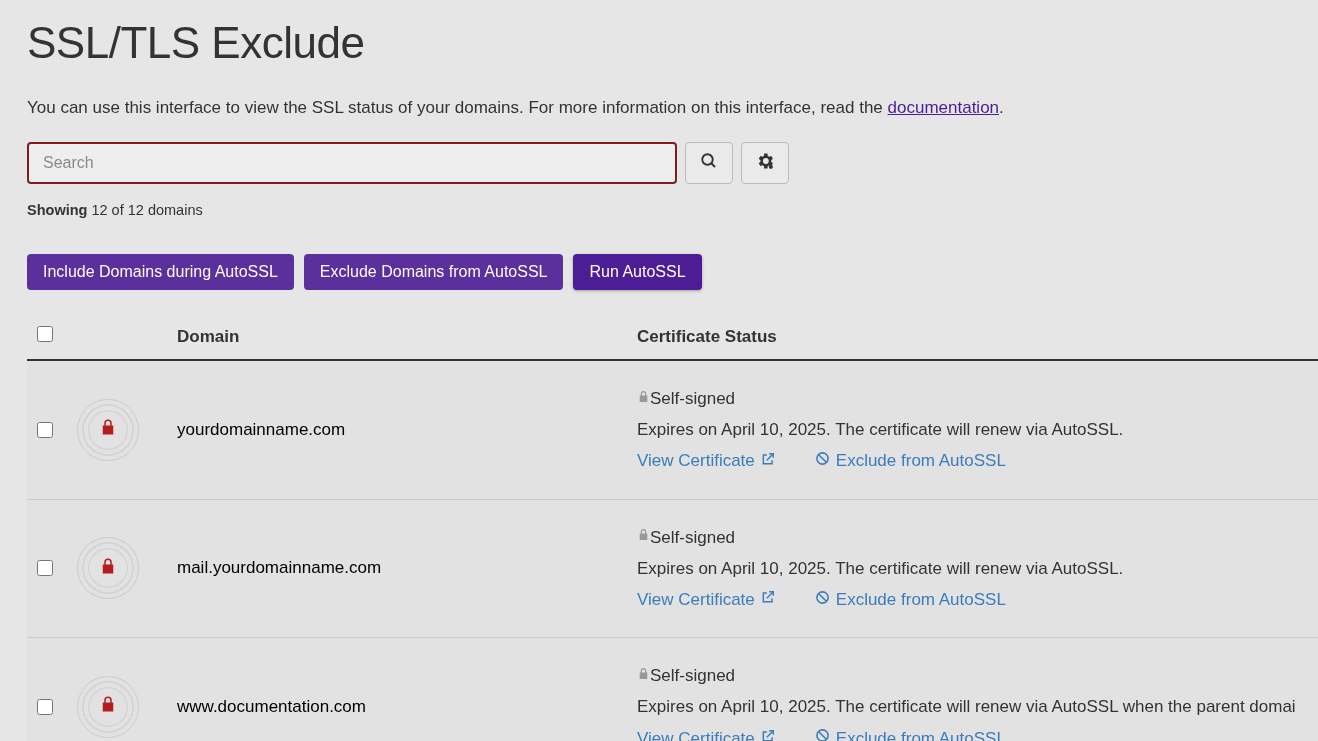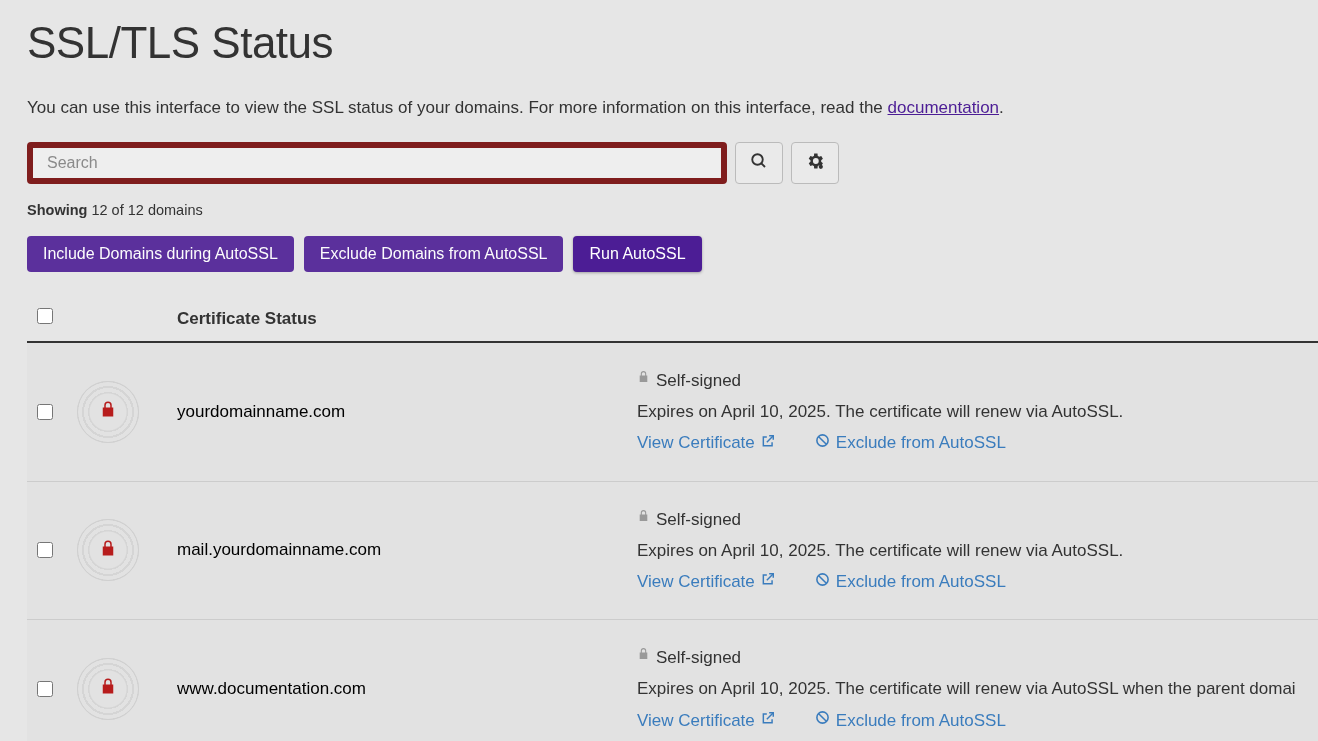--- a/index.html
+++ b/index.html
@@ -25,48 +25,48 @@
   .description a {
     color: #4c1d95;
     text-decoration: underline;
   }
   .search-row {
     display: flex;
     gap: 8px;
     margin-bottom: 18px;
   }
   .search-input {
-    width: 700px;
+    width: 650px;
     height: 42px;
     padding: 0 14px;
     font-size: 16px;
     color: #777;
     background: #eeeeee;
-    border: 6px solid #7f1d1d;
+    border: 2px solid #7f1d1d;
     border-radius: 4px;
     outline: none;
   }
   .search-input::placeholder { color: #8a8a8a; }
   .icon-button {
     width: 48px;
     height: 42px;
     background: #eaeaea;
     border: 1px solid #bbb;
     border-radius: 4px;
     display: flex;
     align-items: center;
     justify-content: center;
     cursor: pointer;
     color: #333;
     font-size: 17px;
   }
   .showing-text {
     font-size: 14.5px;
     color: #333;
-    margin-bottom: 18px;
+    margin-bottom: 36px;
   }
   .showing-text strong { font-weight: 700; }
   .button-row {
     display: flex;
     gap: 10px;
     margin-bottom: 26px;
   }
   .btn {
     padding: 9px 16px;
     font-size: 16px;
@@ -123,35 +123,35 @@
   }
   .lock-ring::before{
     content:"";
     position:absolute;inset:0;border-radius:50%;
     border:1px solid #d0d0d0;
   }
   .lock-red { color:#b71c1c; font-size: 20px; }
 
   .domain-cell { font-size: 17px; color:#000000; }
   .status-cell { font-size: 17px; color:#333; line-height: 1.6; }
-  .status-line1 { display:flex; gap:6px; margin-bottom:4px;}
+  .status-line1 { display:flex; align-items:center; margin-bottom:4px;}
   .small-lock { color:#888; font-size:15px;}
   .status-line2 { margin-bottom:4px; }
   .status-links { display:flex; gap:40px; }
   .link {
     color:#3a7cbd; text-decoration:none; cursor:pointer;
     display:inline-flex; align-items:center; gap:6px;text-align:center;
   }
   .ext-icon { font-size:14px; }
   .ban-icon { font-size:15px; }
 </style>
 </head>
 <body>
 
-<h1 class="page-title">SSL/TLS Status</h1>
+<h1 class="page-title">SSL/TLS Exclude</h1>
 
 <p class="description">
   <span>You can use this interface to view the SSL status of your domains. For more information on this interface, read the </span>
   <a href="#">documentation</a><span>.</span>
 </p>
 
 <div class="search-row">
   <input class="search-input" type="text" placeholder="Search" style="">
   <button class="icon-button">
     <span>
@@ -181,20 +181,21 @@
   <button class="btn btn-disabled">Exclude Domains from AutoSSL</button>
   <button class="btn btn-primary">Run AutoSSL</button>
 </div>
 
 <div class="table">
   <div class="thead">
     <div class="th th-check">
       <input type="checkbox" style="">
     </div>
     <div class="th"></div>
+    <div class="th">Domain</div>
     <div class="th">Certificate Status</div>
   </div>
 
   <div id="rows-container">
   <div class="trow">
     <div class="check-cell">
       <input type="checkbox" style="">
     </div>
     <div class="lock-cell">
       <div class="lock-ring">

